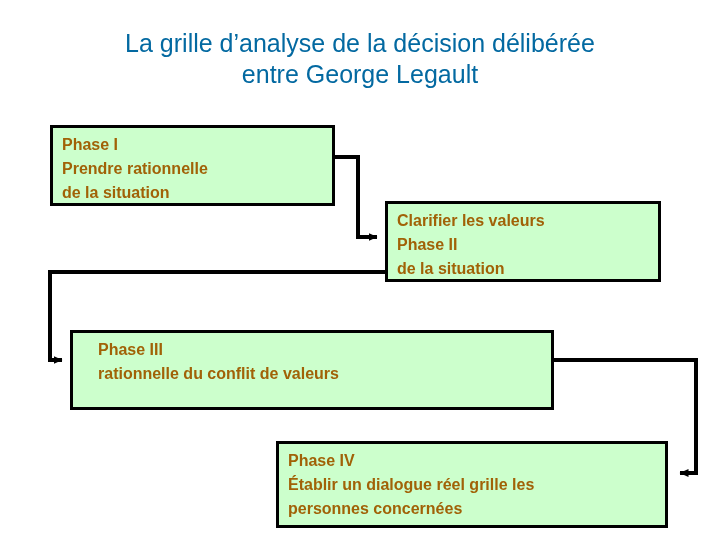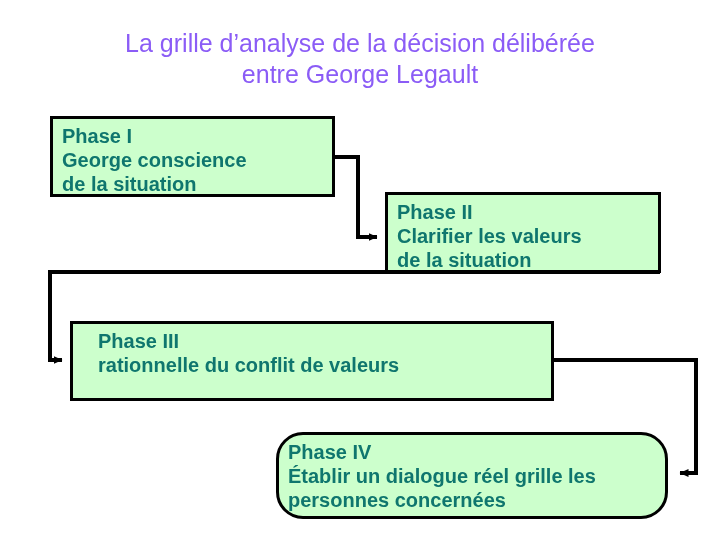--- a/index.html
+++ b/index.html
@@ -21,44 +21,45 @@
   .title {
     position: absolute;
     left: 40px;
     top: 28px;
     width: 640px;
     text-align: center;
     font-family: "Liberation Sans", sans-serif;
     font-size: 25px;
     font-weight: 400;
     line-height: 31px;
-    color: #8b5cf6;
+    color: #0369a1;
     letter-spacing: 0px;
   }
   .title .line { display: block; white-space: nowrap; }
 
   
   .phase-box {
     position: absolute;
     box-sizing: border-box;
     background: #ccffcc;
     border: 3px solid #000000;
     padding: 5px 0 0 9px;
     font-family: "Liberation Sans", sans-serif;
-    font-size: 20px;
+    font-size: 16px;
     font-weight: bold;
     line-height: 24px;
-    color: #0f766e;
+    color: #a16207;
+    margin-top: 9px;
   }
   .phase-box .ln { display: block; white-space: nowrap; }
 
   #phase1 { left: 50px;  top: 116px; width: 285px; height: 81px; }
   #phase2 { left: 385px; top: 192px; width: 276px; height: 81px; }
   #phase3 { left: 70px;  top: 321px; width: 484px; height: 80px; padding-left: 25px; }
-  #phase4 { left: 276px; top: 432px; width: 392px; height: 87px; border-radius: 27px; }
+  #phase4 { left: 276px; top: 432px; width: 392px; height: 87px; }
 
   
   #connectors {
     position: absolute;
     left: 0; top: 0;
     width: 720px; height: 540px;
     pointer-events: none;
   }
 </style>
 </head>
@@ -89,27 +90,27 @@
       <polyline points="660,272 50,272 50,360 62,360" fill="none" stroke="#000000" stroke-width="4" marker-end="url(#arrowR)"></polyline>
     </g>
 
     <g>
       <polyline points="554,360 696,360 696,473 680,473" fill="none" stroke="#000000" stroke-width="4" marker-end="url(#arrowL)"></polyline>
     </g>
   </svg>
 
   <div class="phase-box" id="phase1">
     <span class="ln">Phase I</span>
-    <span class="ln">George conscience</span>
+    <span class="ln">Prendre rationnelle</span>
     <span class="ln">de la situation</span>
   </div>
 
   <div class="phase-box" id="phase2">
+    <span class="ln">Clarifier les valeurs</span>
     <span class="ln">Phase II</span>
-    <span class="ln">Clarifier les valeurs</span>
     <span class="ln">de la situation</span>
   </div>
 
   <div class="phase-box" id="phase3">
     <span class="ln">Phase III</span>
     <span class="ln">rationnelle du conflit de valeurs</span>
   </div>
 
   <div class="phase-box" id="phase4">
     <span class="ln">Phase IV</span>

